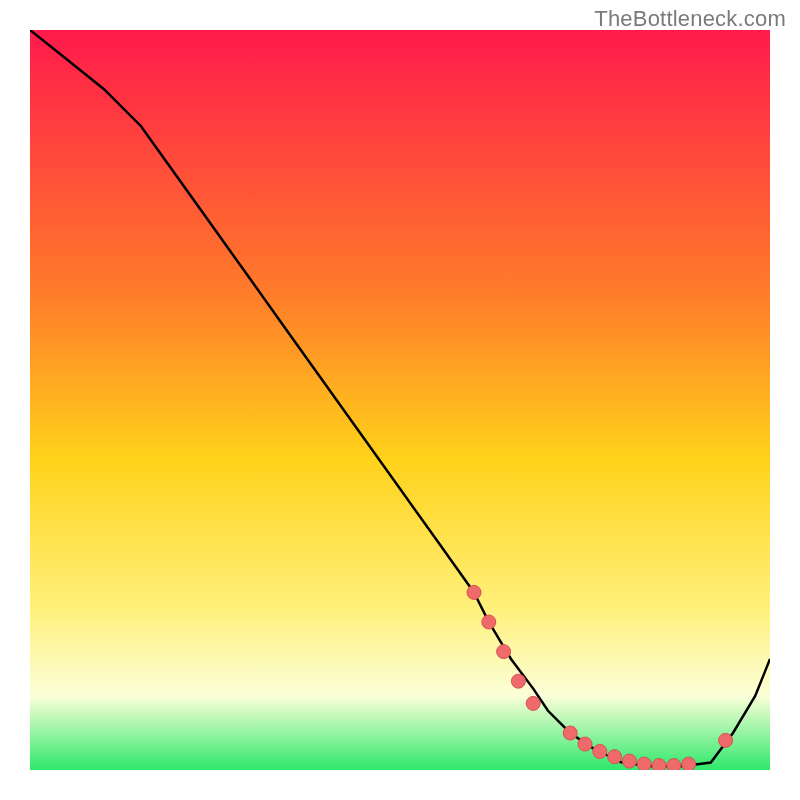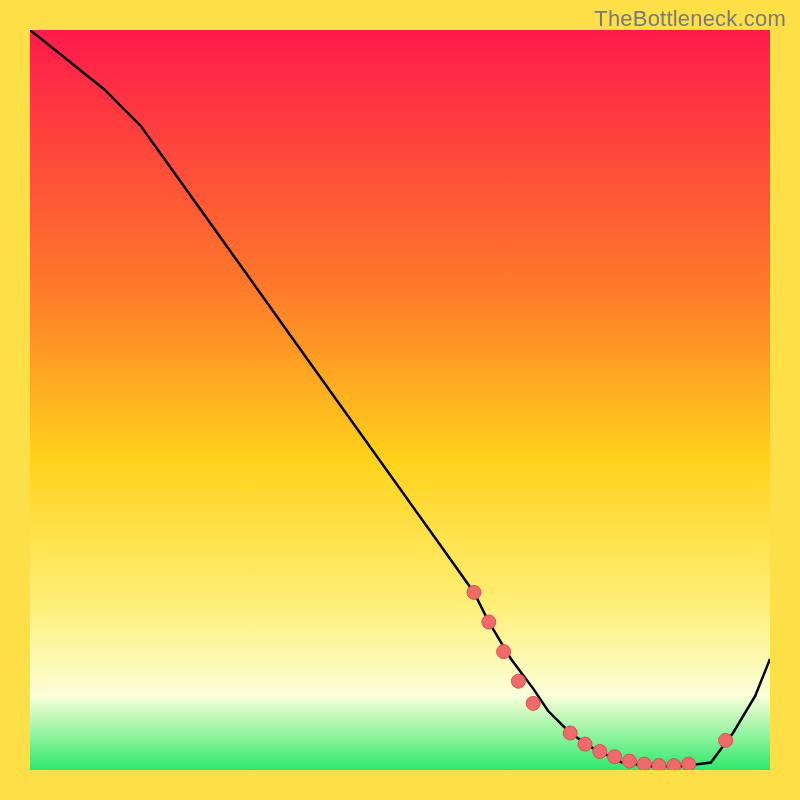--- a/index.html
+++ b/index.html
@@ -8,21 +8,21 @@
     width: 800px;
     height: 800px;
     background: #000;
     overflow: hidden;
     font-family: Arial, Helvetica, sans-serif;
   }
   .frame {
     position: relative;
     width: 800px;
     height: 800px;
-    background: #fde047;
+    background: #ffffff;
   }
   .watermark {
     position: absolute;
     top: 6px;
     right: 14px;
     color: #7a7a7a;
     font-size: 22px;
     font-weight: 500;
     letter-spacing: 0.2px;
     z-index: 10;

